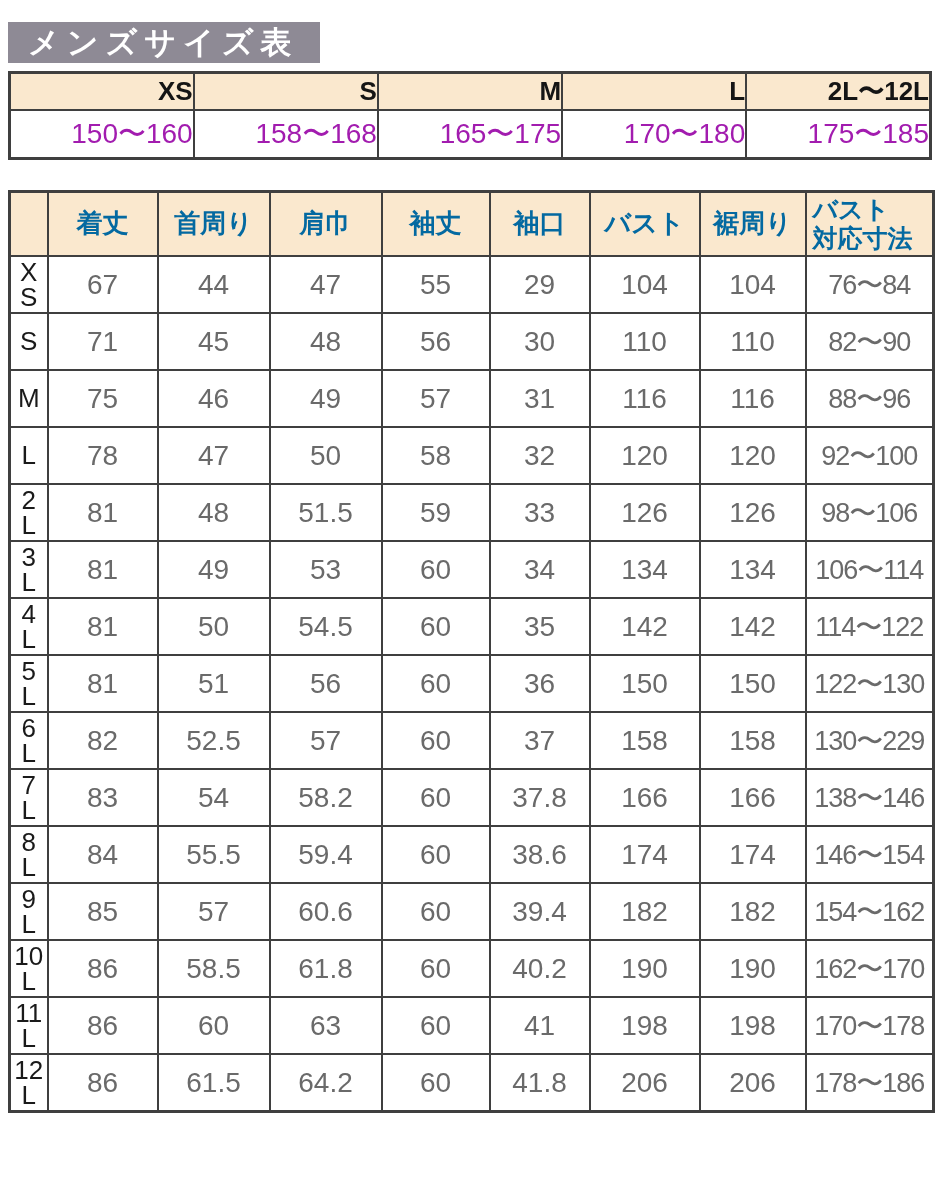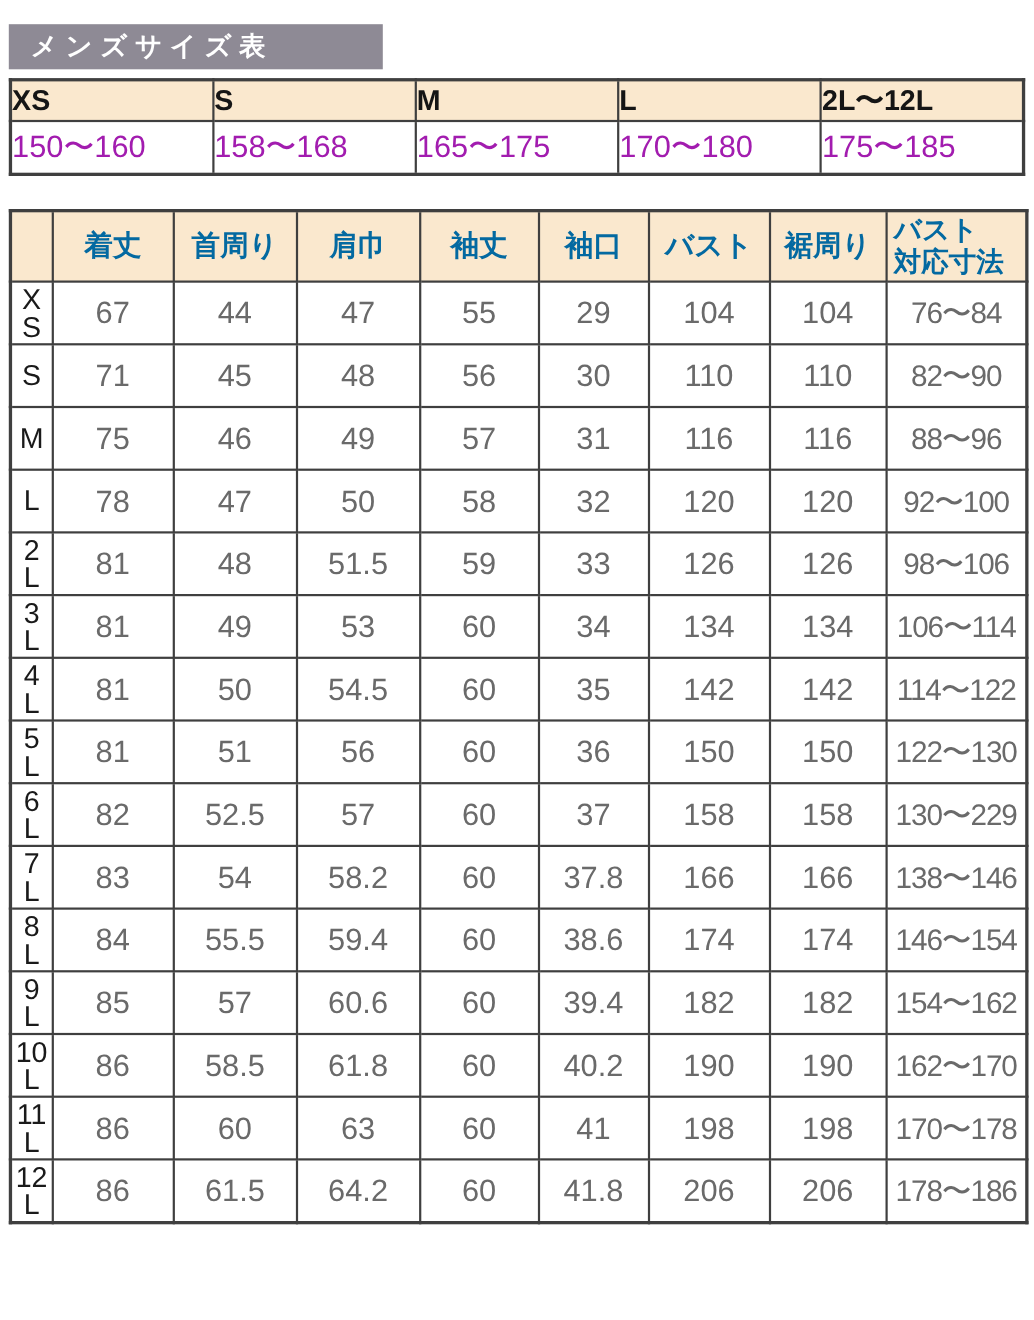--- a/index.html
+++ b/index.html
@@ -3,33 +3,33 @@
 <meta charset="utf-8">
 <style>
   html,body { margin:0; padding:0; background:#ffffff; }
   .page {
     width:940px; height:1200px; box-sizing:border-box;
     padding:22px 8px 0 8px; background:#ffffff;
     font-family:"Liberation Sans","DejaVu Sans",sans-serif;
     overflow:hidden;
   }
   .title-bar {
-    width:340px; height:41px; line-height:41px;
+    width:312px; height:41px; line-height:41px;
     background:#8e8a95; color:#ffffff;
-    font-size:24px; font-weight:bold; letter-spacing:7px;
+    font-size:31px; font-weight:bold; letter-spacing:7px;
     padding-left:20px; box-sizing:border-box;
     white-space:nowrap; overflow:hidden;
   }
   .subtitle {
     margin-top:14px; font-size:27px; font-weight:bold; color:#151515;
     letter-spacing:1px;
   }
   table { border-collapse:collapse; table-layout:fixed; }
   .height-table { width:924px; margin-top:8px; border:3px solid #3f3f3f; }
-  .height-table th, .height-table td { border:2px solid #3f3f3f; text-align:left; }
+  .height-table th, .height-table td { border:2px solid #3f3f3f; text-align:right; }
   .height-table th {
     background:#fae8ce; color:#151515; font-size:26px; font-weight:bold;
     height:34px; padding:0;
   }
   .height-table td {
     background:#ffffff; color:#a21caf; font-size:28px; font-weight:normal;
     height:46px; padding:0;
   }
   .size-table { width:924px; margin-top:30px; border:3px solid #3f3f3f; }
   .size-table th, .size-table td { border:2px solid #3f3f3f; padding:0; }

